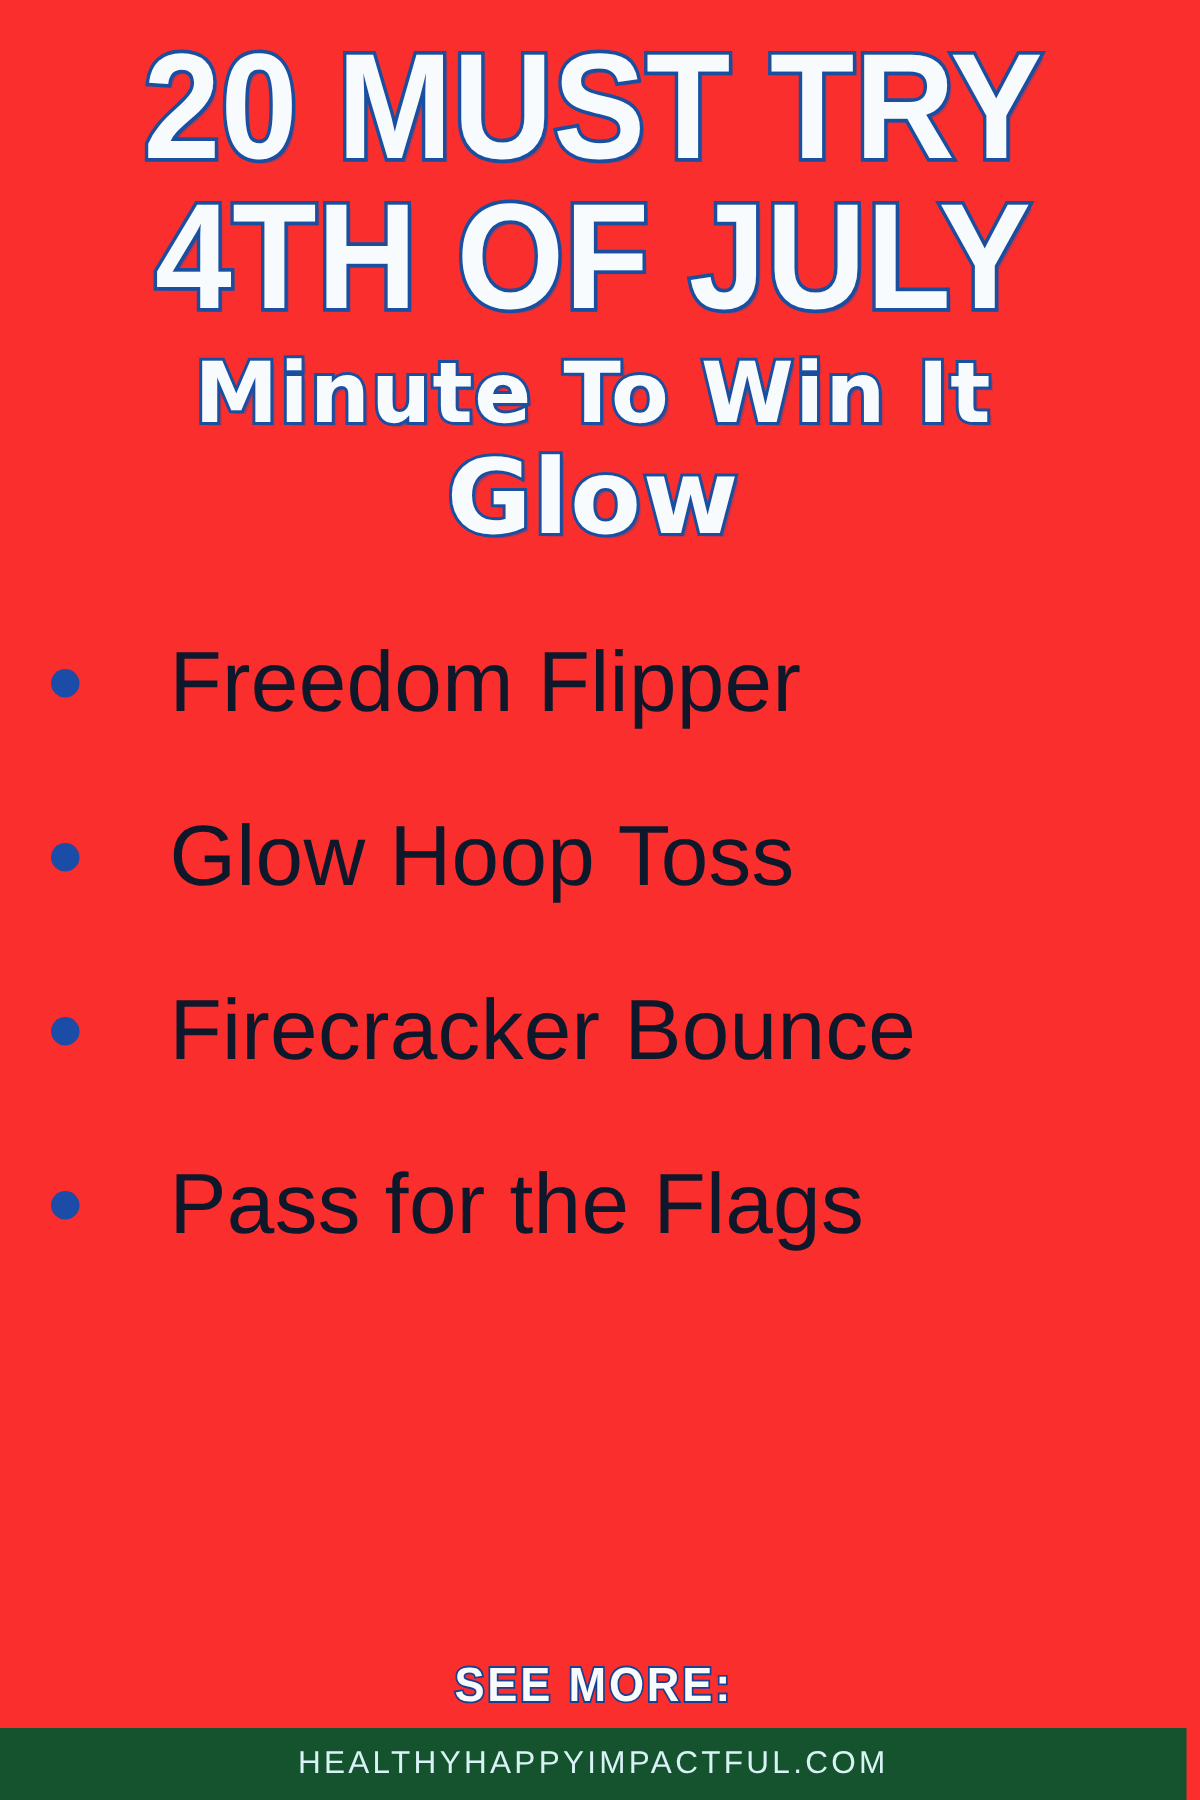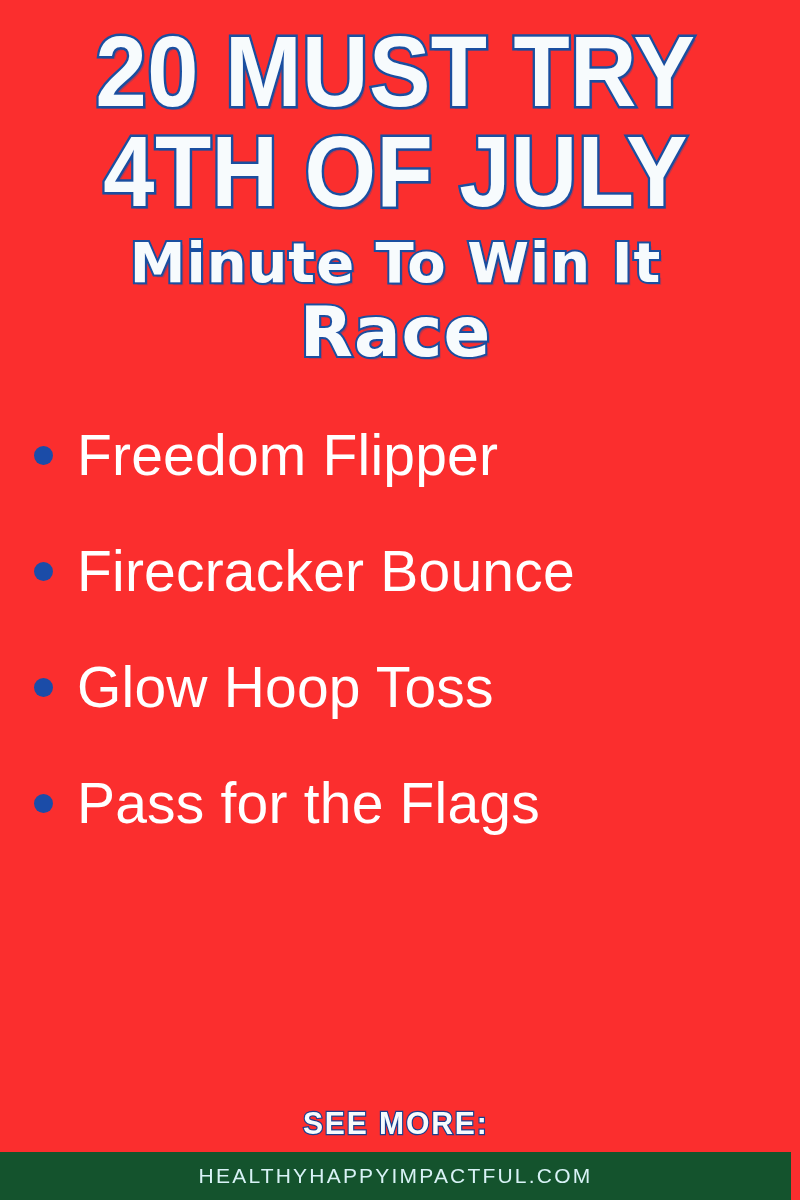--- a/index.html
+++ b/index.html
@@ -89,27 +89,28 @@
   }
   .bullet-dot {
     width: 19px;
     height: 19px;
     border-radius: 50%;
     background: #1b4ca8;
     flex: 0 0 auto;
     margin-right: 24px;
   }
   .game-label {
-    color: #ffffff;
+    color: #0f172a;
     font-family: "Liberation Sans", sans-serif;
     font-weight: 400;
     font-size: 57px;
     line-height: 1;
     letter-spacing: 0.2px;
     white-space: nowrap;
+    margin-left: 36px;
   }
 
   
   .see-more-wrap {
     text-align: center;
     padding-bottom: 10px;
   }
   .see-more {
     display: inline-block;
     color: #f7fbfd;
@@ -143,35 +144,35 @@
 </style>
 </head>
 <body>
 
 <div class="pin">
 
   <div class="headline">
     <span class="hl-line l1">20 MUST TRY</span>
     <span class="hl-line l2">4TH OF JULY</span>
     <span class="hl-script l3">Minute To Win It</span>
-    <span class="hl-script l4">Race</span>
+    <span class="hl-script l4">Glow</span>
   </div>
 
   <ul class="game-list">
     <li class="game-item">
       <span class="bullet-dot"></span>
       <span class="game-label">Freedom Flipper</span>
     </li>
     <li class="game-item">
       <span class="bullet-dot"></span>
-      <span class="game-label">Firecracker Bounce</span>
+      <span class="game-label">Glow Hoop Toss</span>
     </li>
     <li class="game-item">
       <span class="bullet-dot"></span>
-      <span class="game-label">Glow Hoop Toss</span>
+      <span class="game-label">Firecracker Bounce</span>
     </li>
     <li class="game-item">
       <span class="bullet-dot"></span>
       <span class="game-label">Pass for the Flags</span>
     </li>
   </ul>
 
   <div class="see-more-wrap">
     <span class="see-more">SEE MORE:</span>
   </div>

